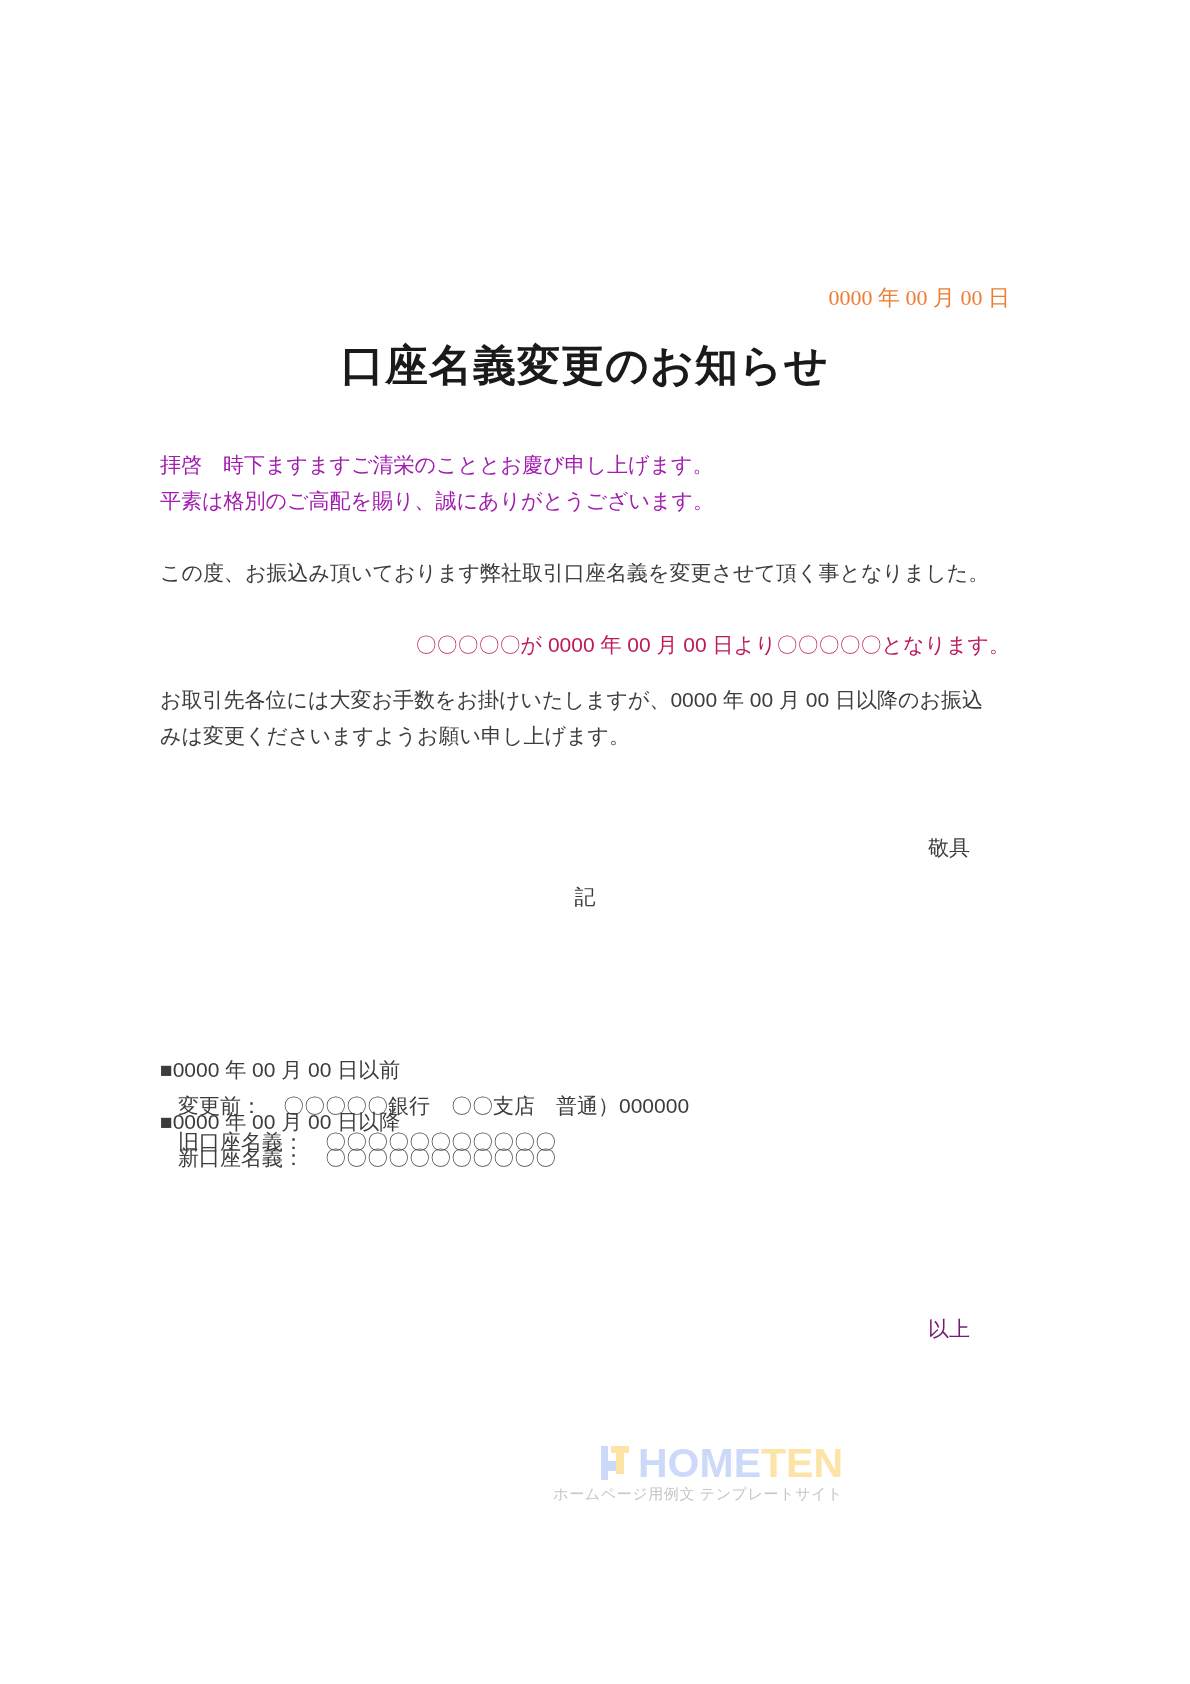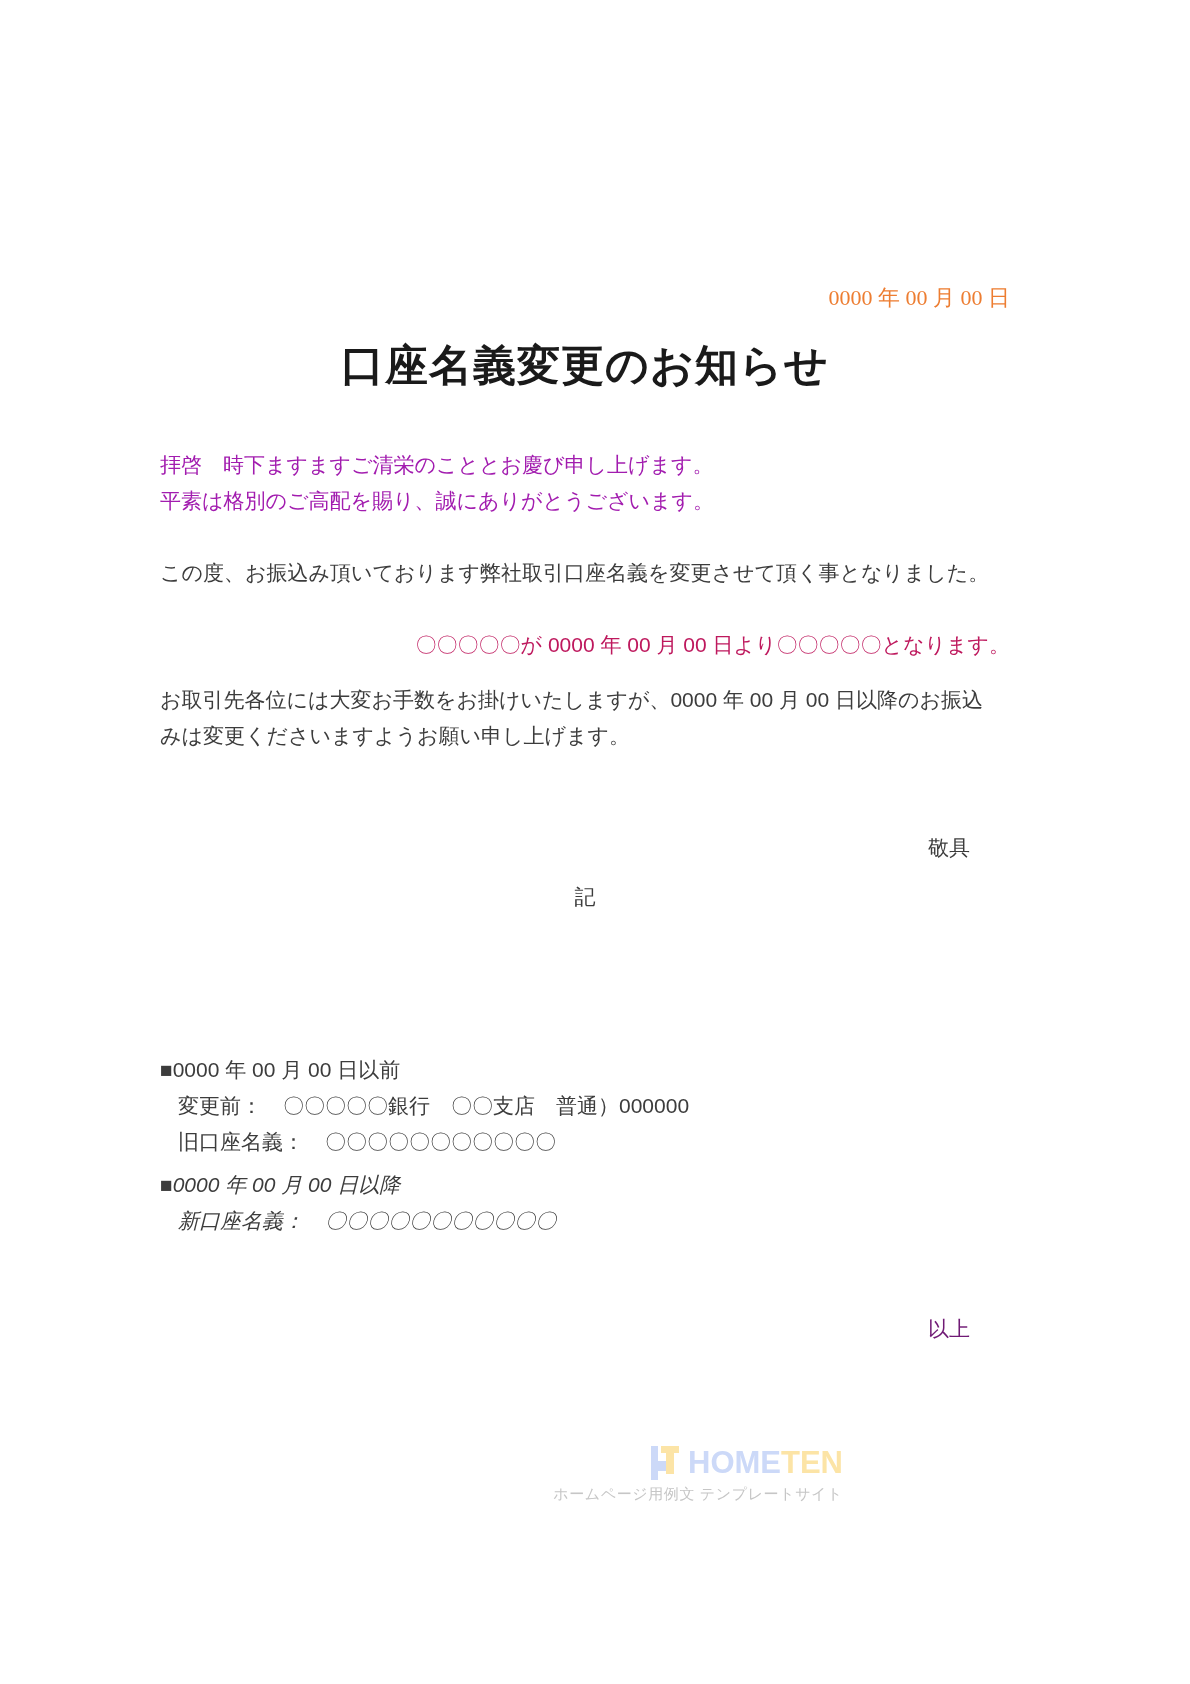--- a/index.html
+++ b/index.html
@@ -51,21 +51,21 @@
   .body-block div {
     white-space: nowrap;
   }
   .greeting   { top: 447px; }
   .notice     { top: 555px; }
   .change     { top: 627px; }
   .request    { top: 682px; }
   .closing    { top: 830px; text-align: right; padding-right: 40px; box-sizing: border-box; }
   .ki-marker  { top: 879px; text-align: center; }
   .section-1  { top: 1023px; margin-top: 29px; }
-  .section-2  { top: 1167px; font-style: italic; }
+  .section-2  { top: 1104px; }
   .section-detail { padding-left: 18px; }
   .ijou-marker { top: 1311px; text-align: right; padding-right: 40px; box-sizing: border-box; }
 
   
   .logo {
     position: absolute;
     top: 1446px;
     right: 185px;
   }
   .logo-row {
@@ -78,21 +78,21 @@
     position: relative;
     width: 28px;
     height: 34px;
     flex: 0 0 auto;
   }
   .li-blue-bar    { position: absolute; left: 0;    top: 0;    width: 7px;  height: 34px; }
   .li-yellow-top  { position: absolute; left: 10px; top: 0;    width: 18px; height: 7px;  }
   .li-yellow-stem { position: absolute; left: 15px; top: 7px;  width: 8px;  height: 21px; }
   .li-blue-block  { position: absolute; left: 7px;  top: 15px; width: 8px;  height: 10px; }
   .brand {
-    font-size: 31px;
+    font-size: 41px;
     font-weight: bold;
     line-height: 34px;
     letter-spacing: 0px;
     white-space: nowrap;
   }
   .tagline {
     margin-top: 5px;
     font-size: 15px;
     letter-spacing: 0.6px;
     text-align: center;

